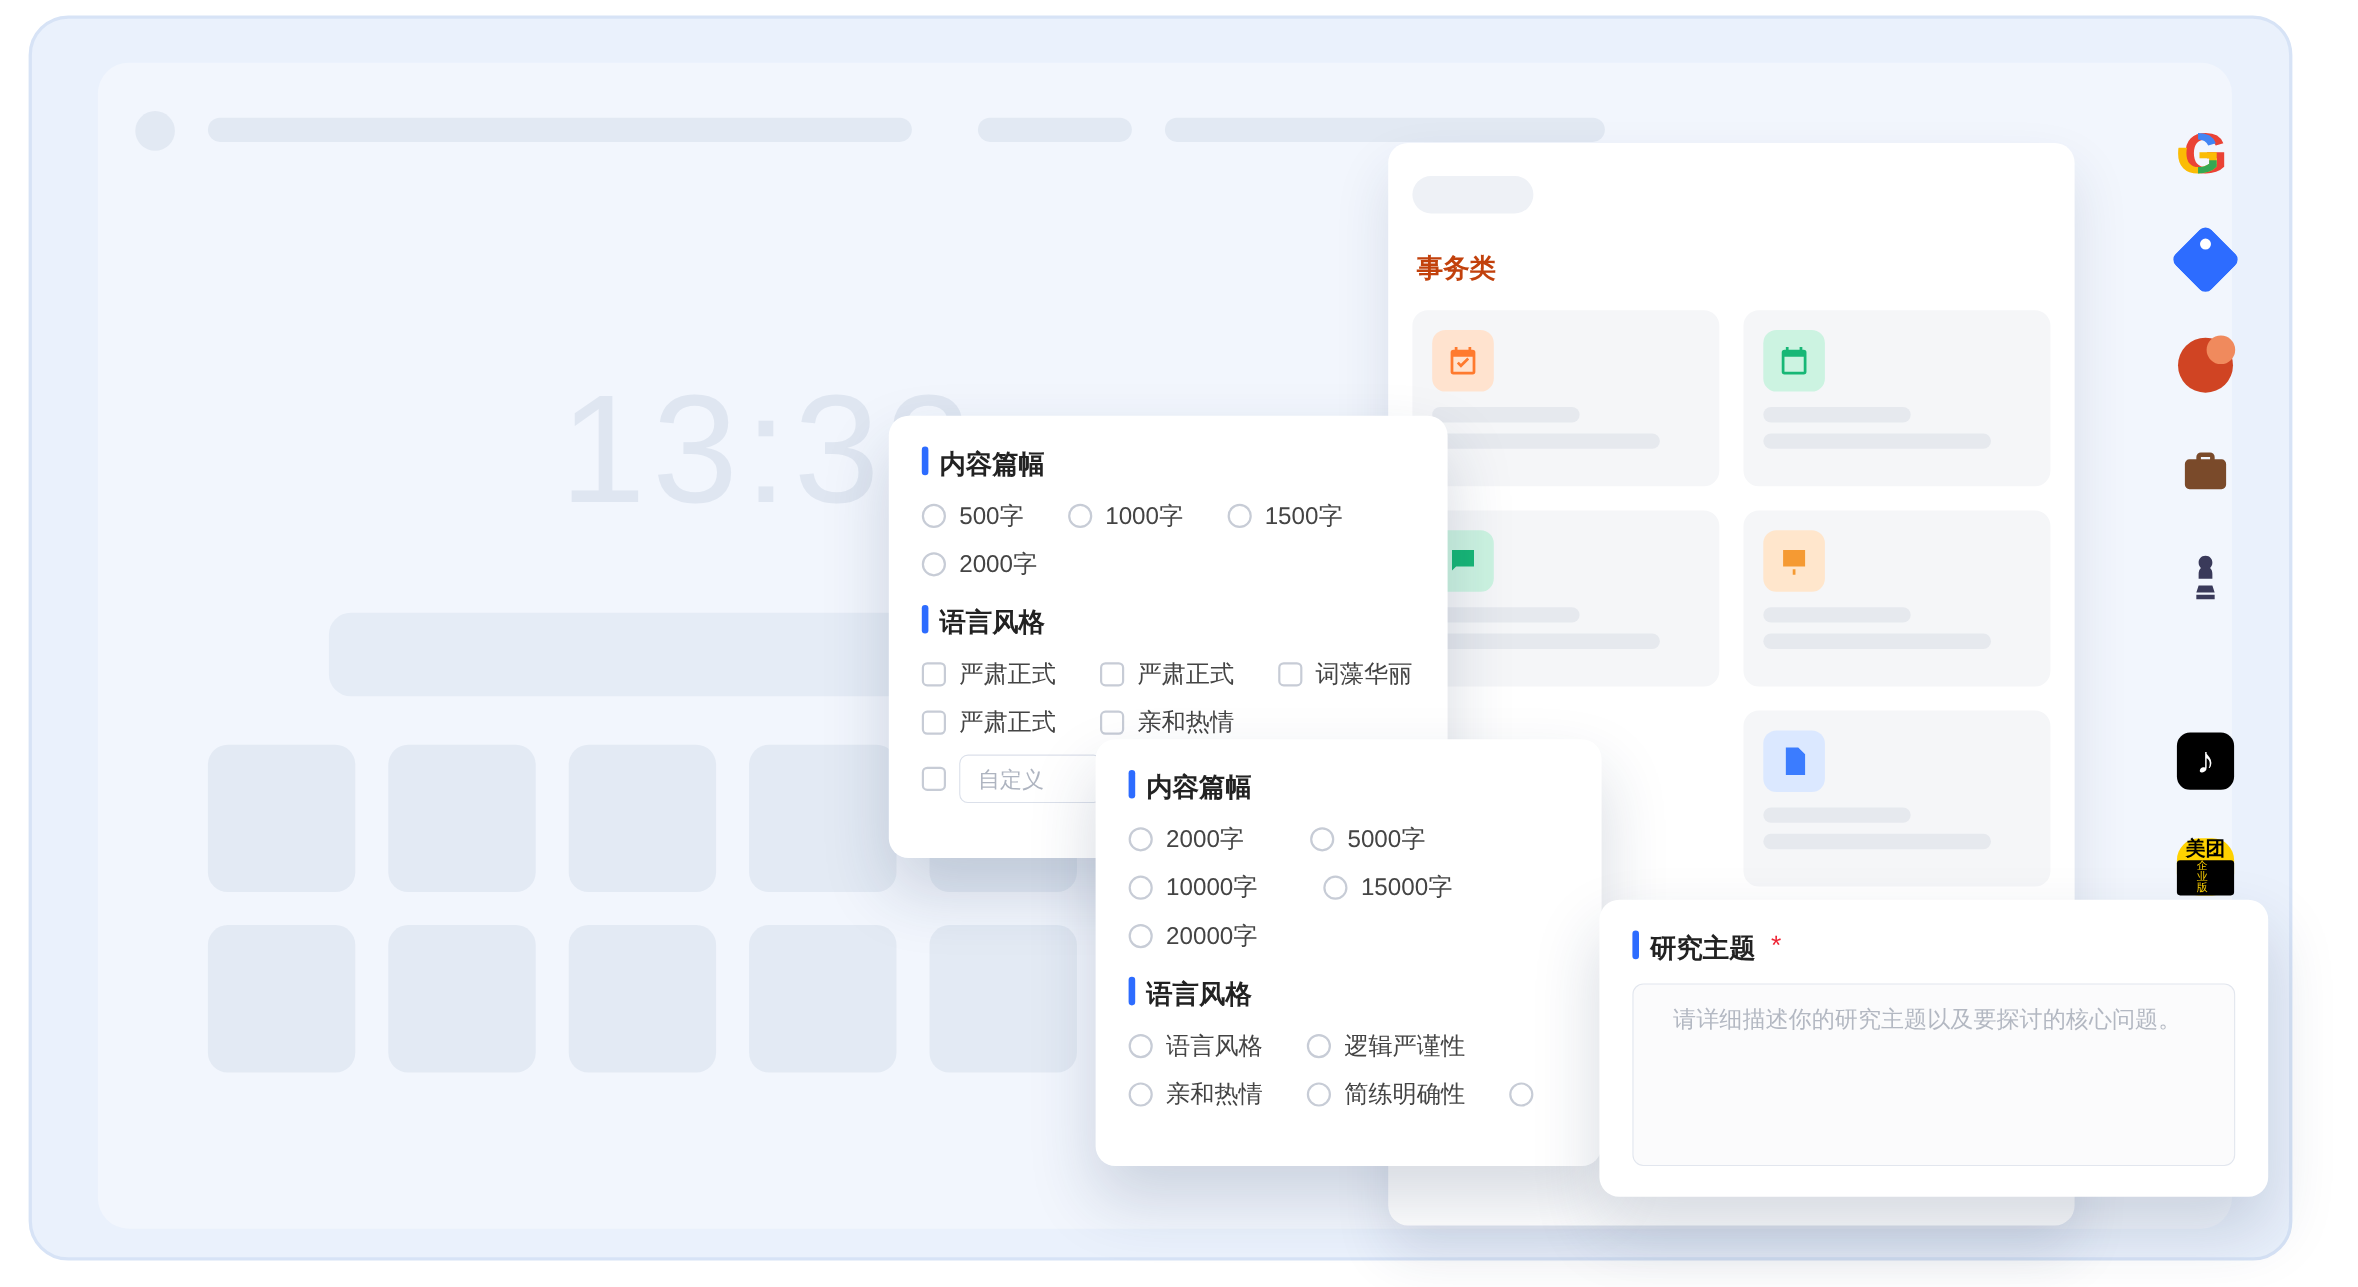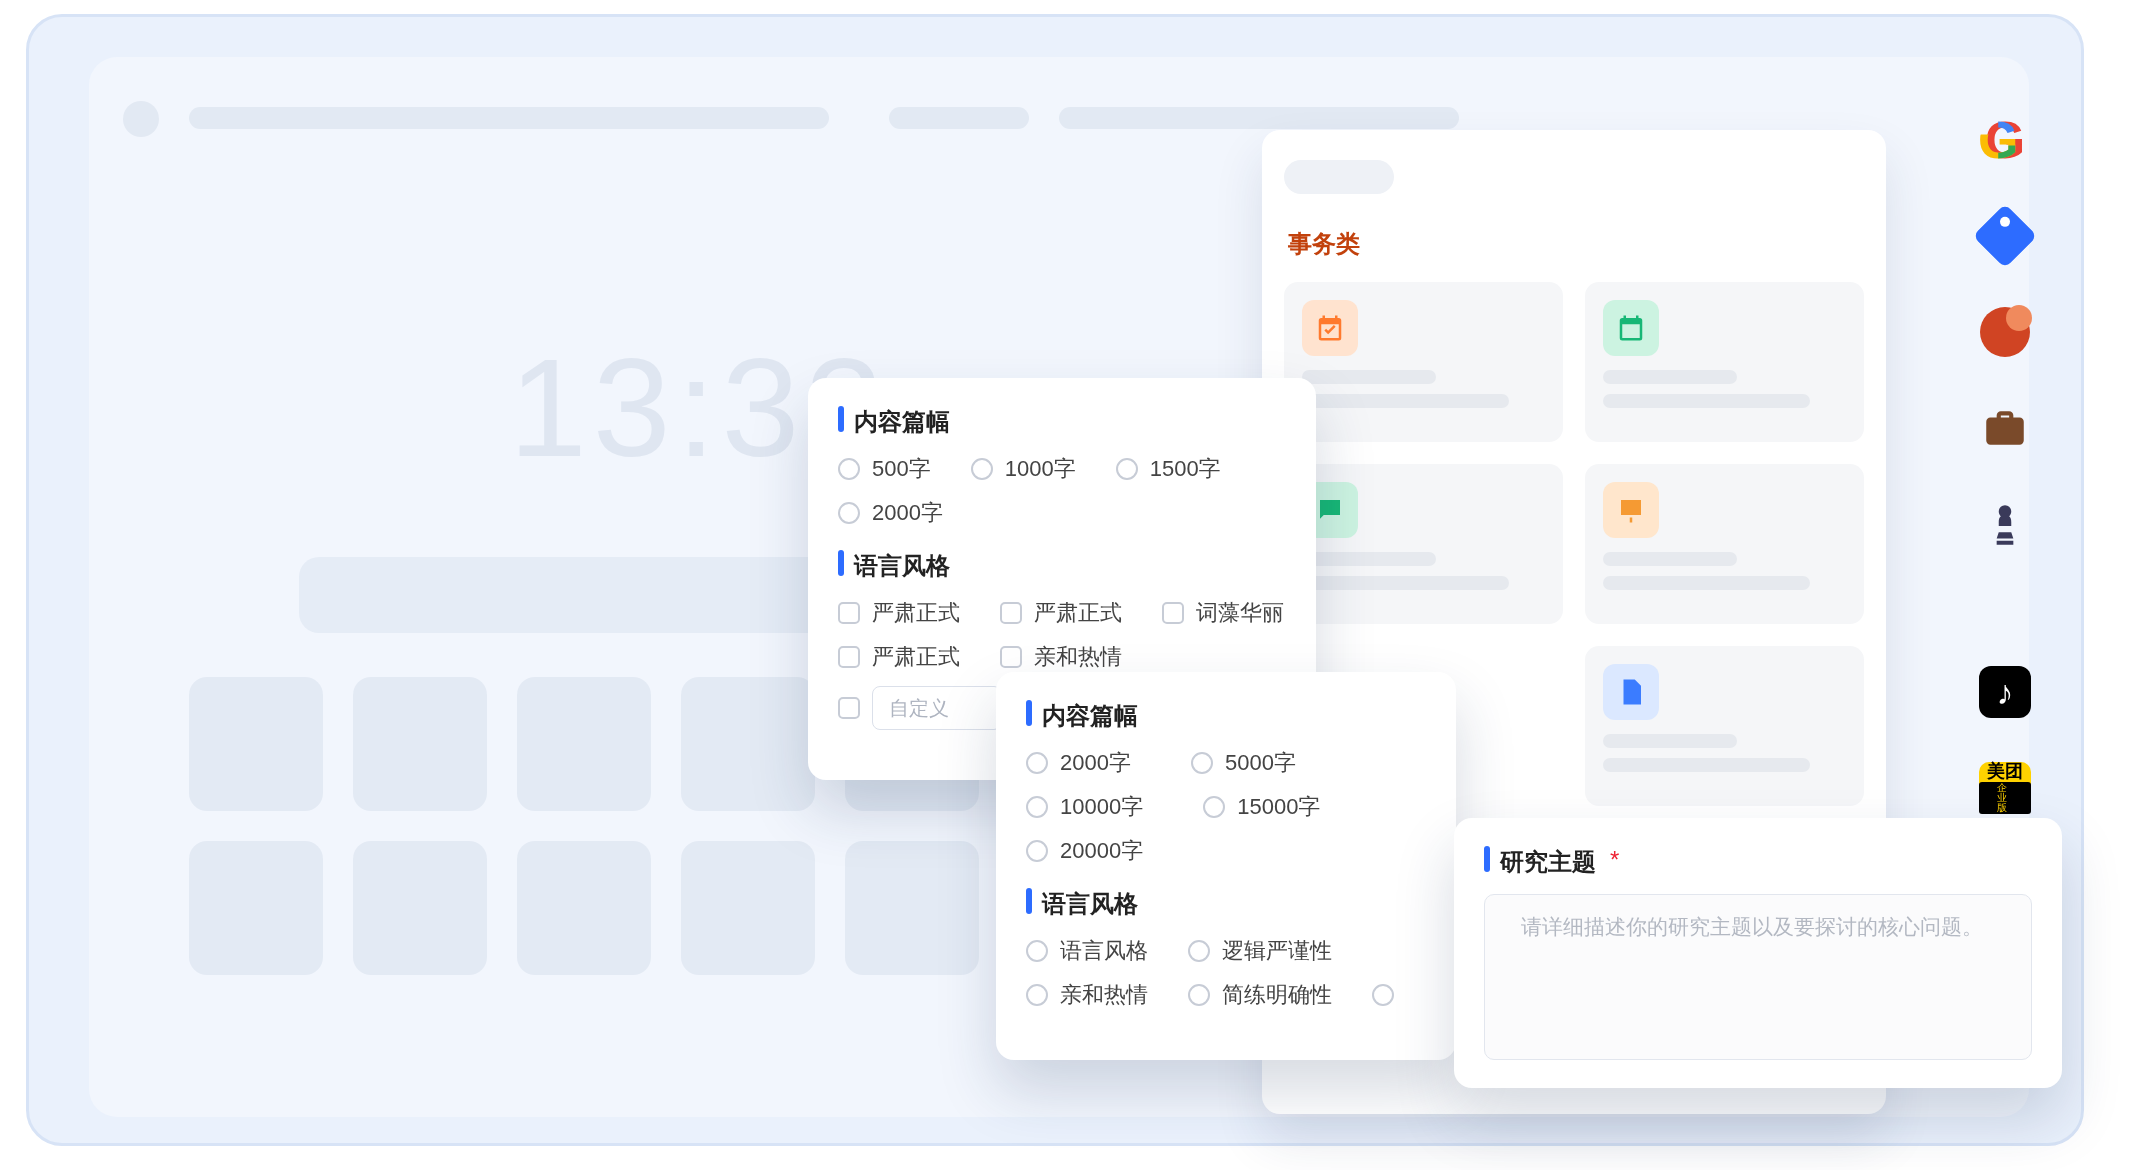--- a/index.html
+++ b/index.html
@@ -85,21 +85,21 @@
 
   .tag-ic { width:46px; height:46px; background:#2d6cff; transform: rotate(45deg); border-radius:8px; position:relative; clip-path: polygon(0 0,100% 0,100% 100%,0 100%);}
   .tag-ic::after{content:''; position:absolute; left:8px; top:8px; width:10px; height:10px; background:#fff; border-radius:50%;}
 
   .ppt-ic{ width:50px;height:50px;border-radius:50%; background:#d04423; position:relative;}
   .ppt-ic::before{content:''; position:absolute; right:-2px; top:-2px; width:26px; height:26px; background:#f08a5d; border-radius:50%;}
 
   .brief-ic svg, .chess-ic svg { width:50px; height:50px; }
 
   .tiktok-ic{width:52px;height:52px;background:#000;border-radius:12px;color:#fff;display:flex;align-items:center;justify-content:center;font-size:34px;font-weight:700;}
-  .meituan-ic{width:52px;height:52px;background:#ffd200;border-radius:10px;display:flex;flex-direction:column;align-items:center;justify-content:center;line-height:1;}
+  .meituan-ic{width:52px;height:52px;background:#ffd200;border-radius:20px;display:flex;flex-direction:column;align-items:center;justify-content:center;line-height:1;}
   .meituan-ic .t1{font-size:18px;font-weight:700;color:#000;}
   .meituan-ic .t2{font-size:10px;background:#000;color:#ffd200;padding:1px 18px;border-radius:3px;margin-top:2px;}
 
   
   .card {
     position: absolute;
     background: #fff;
     border-radius: 18px;
     box-shadow: 0 30px 60px rgba(30,50,90,0.18);
     padding: 28px 30px;

